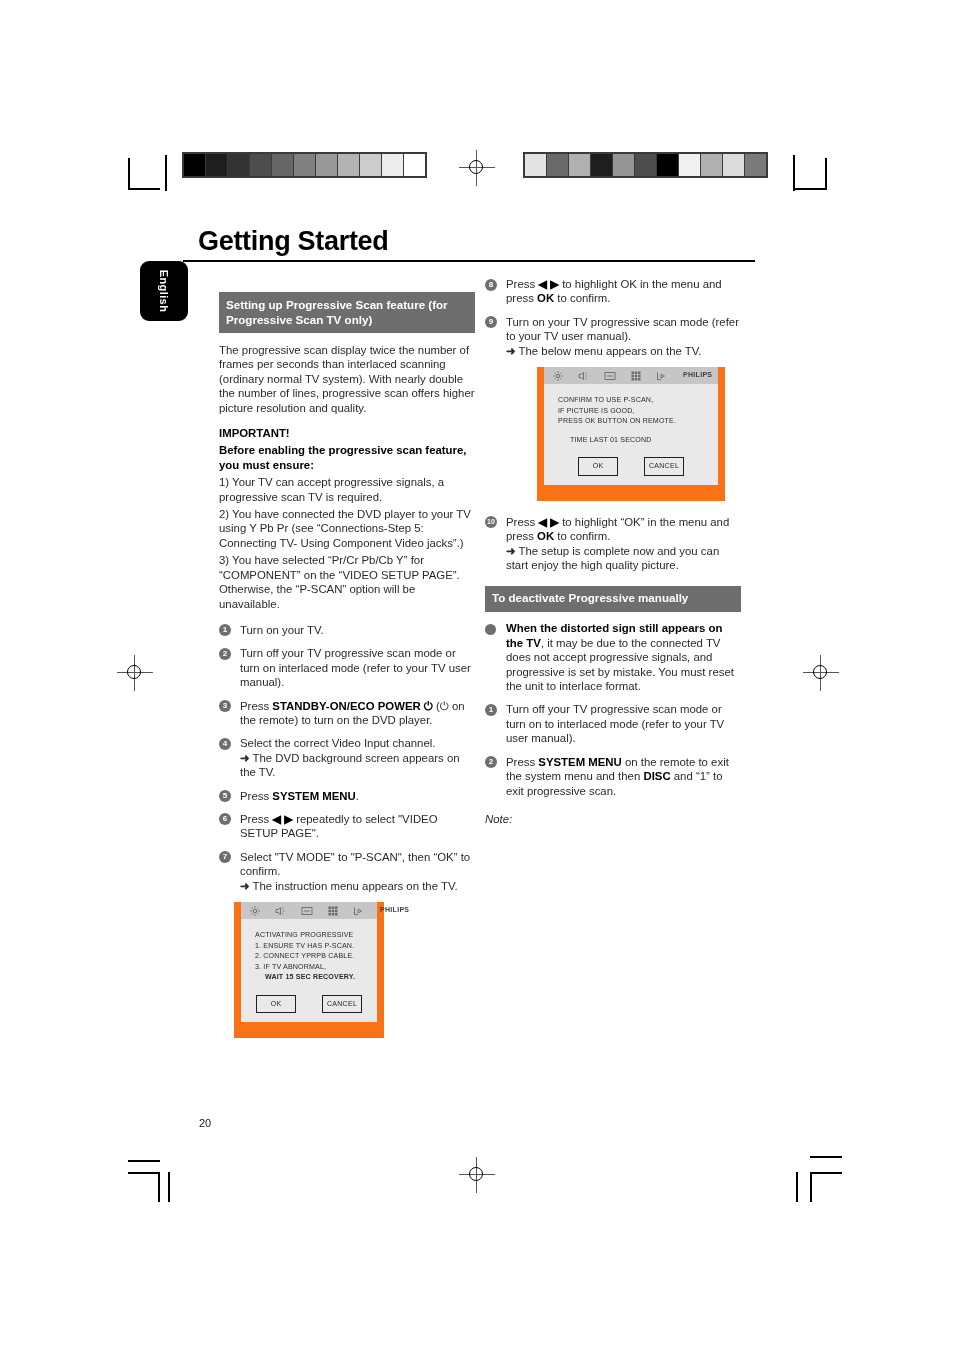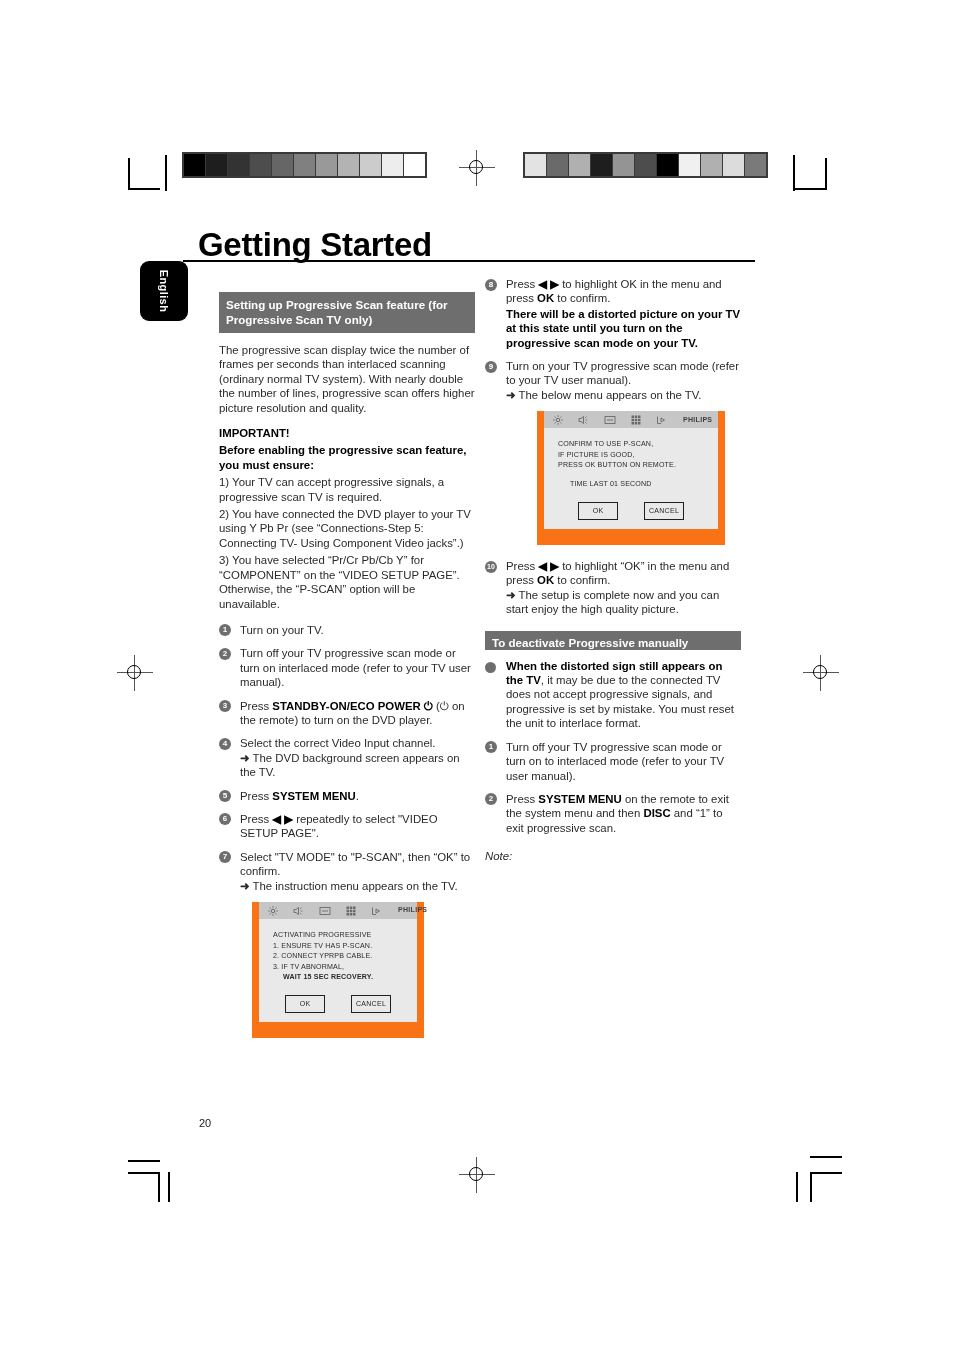--- a/index.html
+++ b/index.html
@@ -48,21 +48,21 @@
     background: #3a3a3a;
     gap: 1px;
     padding: 1px;
   }
   .gray-strip .sw { width: 21px; height: 22px; }
 
   
   .page-title {
     position: absolute;
     left: 198px; top: 226px;
-    font-size: 33px;
+    font-size: 27px;
     font-weight: bold;
     letter-spacing: -0.3px;
     color: #000;
   }
   .title-rule {
     position: absolute;
     left: 183px; top: 260px;
     width: 572px; height: 2.2px;
     background: #000;
   }
@@ -98,21 +98,21 @@
 
   .sec-bar {
     background: #6e6e6e;
     color: #ffffff;
     font-weight: bold;
     font-size: 11.6px;
     line-height: 15px;
     padding: 5px 7px 6px 7px;
     margin-bottom: 10px;
   }
-  .sec-bar.one-line { padding: 4px 7px 0 7px; }
+  .sec-bar.one-line { padding: 4px 7px 7px 7px; }
 
   p.body { margin: 0 0 11px 0; }
   p.tight { margin: 0 0 3px 0; }
   .b { font-weight: bold; color: #000; }
   .i { font-style: italic; }
 
   
   .step {
     position: relative;
     padding-left: 21px;
@@ -327,21 +327,21 @@
     <span class="num">6</span><span>Press </span><span class="b">◀ ▶</span><span> repeatedly to select "VIDEO SETUP PAGE".</span>
   </div>
 
   <div class="step">
     <span class="num">7</span>
     <span>Select "TV MODE" to "P-SCAN", then “OK” to confirm.</span>
     <div><span class="arrow">➜</span>
       <span>The instruction menu appears on the TV.</span></div>
   </div>
 
-  <div class="tvshot" style="margin-left:33px; width:172px;">
+  <div class="tvshot" style="margin-left:15px; width:150px;">
     <div class="screen">
       <div class="iconbar">
         <span class="ico">
           <svg width="10" height="10" viewBox="0 0 20 20">
               <path fill="none" stroke="#6a6a6a" stroke-width="2" d="M10 6.5a3.5 3.5 0 100 7 3.5 3.5 0 000-7z"></path>
               <g stroke="#6a6a6a" stroke-width="2">
                 <path d="M10 0.5v3M10 16.5v3M0.5 10h3M16.5 10h3M3.2 3.2l2.1 2.1M14.7 14.7l2.1 2.1M16.8 3.2l-2.1 2.1M5.3 14.7l-2.1 2.1"></path>
               </g>
             </svg>
         </span>
@@ -393,21 +393,20 @@
     </div>
     <div class="foot"></div>
   </div>
 
 </div>
 
 <div class="col col-right">
 
   <div class="step">
     <span class="num">8</span><span>Press </span><span class="b">◀ ▶</span><span> to highlight OK in the menu and press </span><span class="b">OK</span><span> to confirm.</span>
-    <div class="b" style="margin-top:1px;">There will be a distorted picture on your TV at this state until you turn on the progressive scan mode on your TV.</div>
   </div>
 
   <div class="step">
     <span class="num">9</span>
     <span>Turn on your TV progressive scan mode (refer to your TV user manual).</span>
     <div><span class="arrow">➜</span>
       <span>The below menu appears on the TV.</span></div>
   </div>
 
   <div class="tvshot" style="margin-left:52px; width:188px; margin-top:8px; margin-bottom:14px;">

